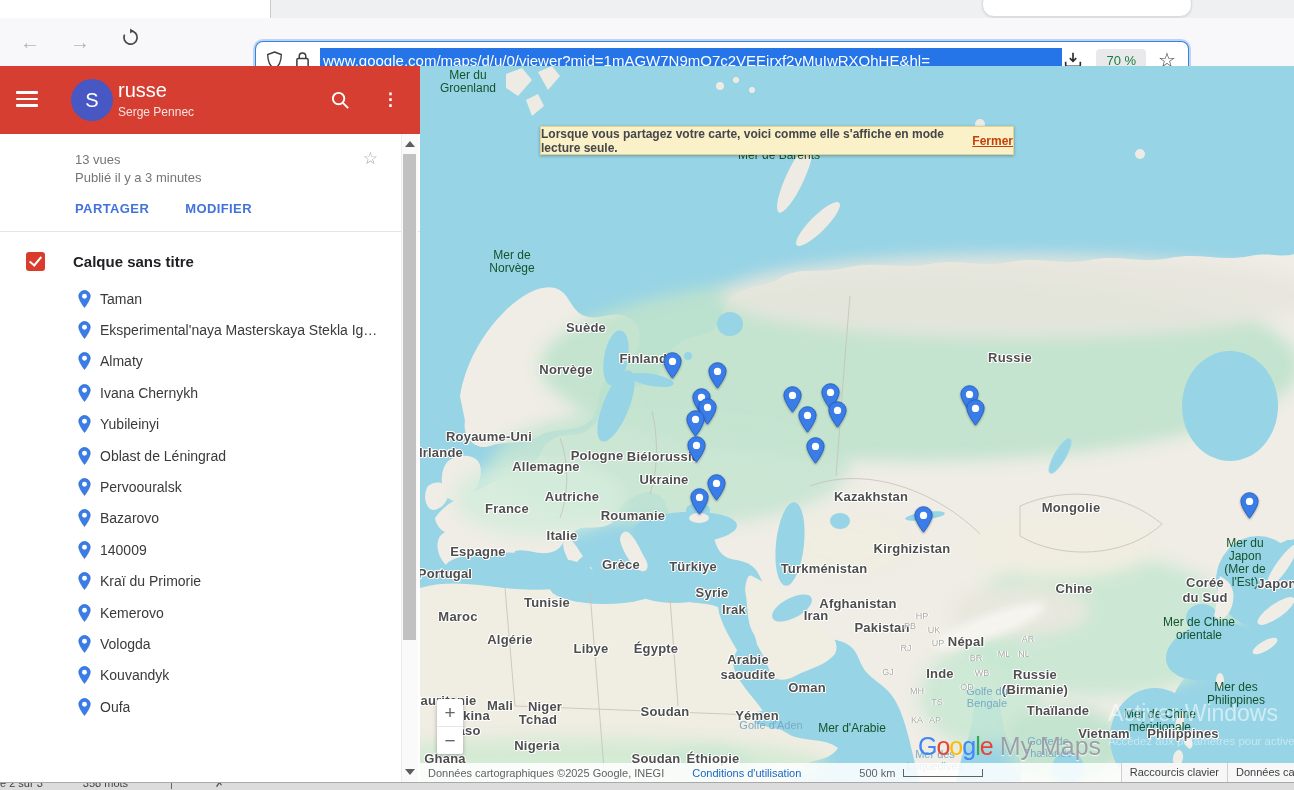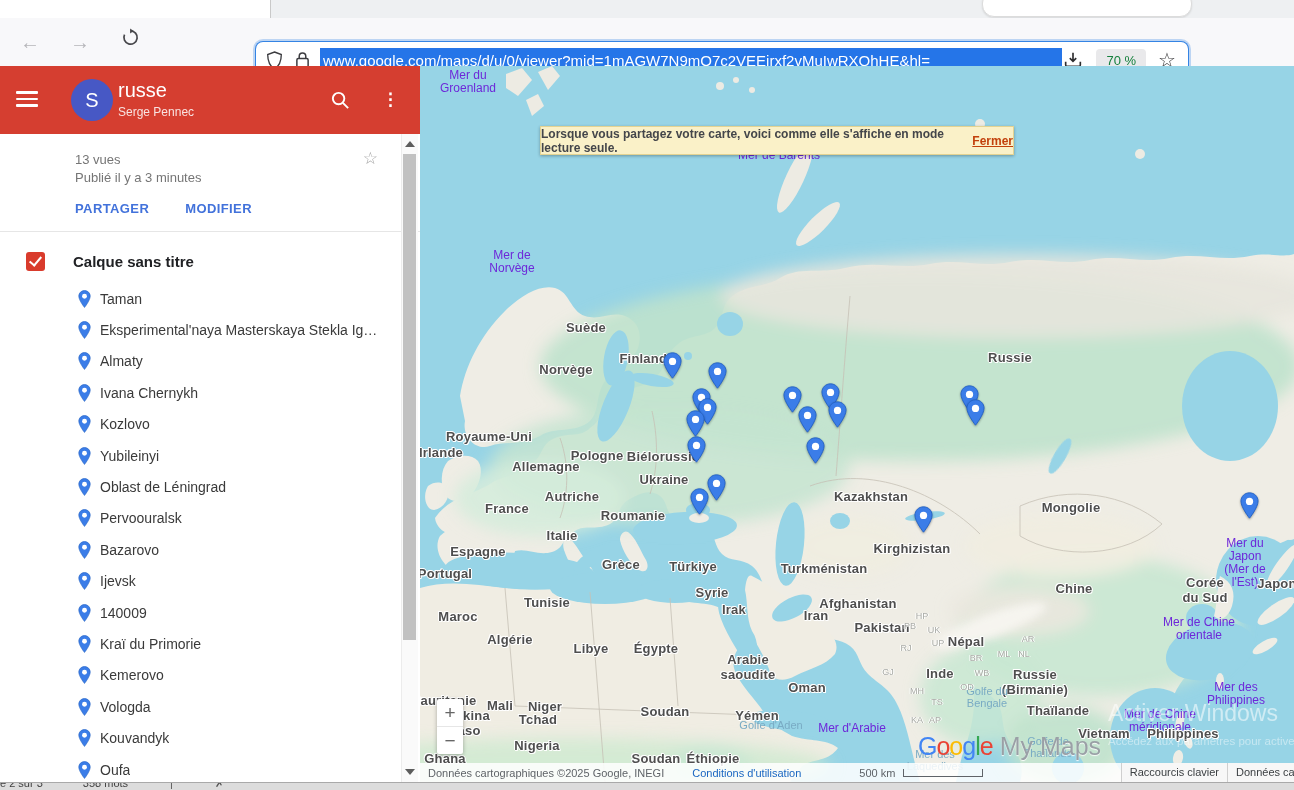--- a/index.html
+++ b/index.html
@@ -52,21 +52,21 @@
   .sb-arrow.up{top:7px;border-bottom:6px solid #5d5d5d}
   .sb-arrow.down{bottom:7px;border-top:6px solid #5d5d5d}
   .sb-thumb{position:absolute;left:1px;top:20px;width:13px;height:486px;background:#c1c1c1}
   
   .map{position:absolute;left:420px;top:66px;width:874px;height:716px;background:var(--water,#97d4e6);overflow:hidden}
   .map svg.terrain{position:absolute;left:0;top:0}
   .layer-abs{position:absolute;left:0;top:0;width:874px;height:716px}
   .mlabel{position:absolute;transform:translate(-50%,-50%);white-space:pre-line;text-align:center;pointer-events:none}
   .mlabel.country{font-size:13px;font-weight:bold;color:#4e4e4e;letter-spacing:.2px;
         text-shadow:1px 0 0 #fff,-1px 0 0 #fff,0 1px 0 #fff,0 -1px 0 #fff,1px 1px 0 #fff,-1px -1px 0 #fff}
-  .mlabel.water{font-size:12px;color:#6d28d9;line-height:13px}
+  .mlabel.water{font-size:12px;color:#14532d;line-height:13px}
   .mlabel.water-sm{font-size:11px;color:#79abc4;line-height:12px}
   .mlabel.code{font-size:9px;color:#a9aba6;text-shadow:1px 0 0 #fff,-1px 0 0 #fff}
   .pin{position:absolute;width:19px;height:27px;filter:drop-shadow(0 1px 1px rgba(0,0,0,.35));cursor:pointer}
   .banner{position:absolute;left:120px;top:60px;width:472px;height:27px;background:var(--banner-yellow,#faf1c8);
           border:1px solid #e3d392;box-shadow:0 1px 3px rgba(0,0,0,.3);display:flex;align-items:center;
           justify-content:center;font-size:12px;font-weight:bold;color:#44464a}
   .banner a{color:#c2410c;margin-left:5px;text-decoration:underline;cursor:pointer}
   .zoomctl{position:absolute;left:17px;top:633px;width:26px;background:#fff;border-radius:2px;
            box-shadow:0 1px 4px rgba(0,0,0,.3);overflow:hidden}
   .zbtn{width:26px;height:27px;text-align:center;line-height:27px;font-size:19px;color:#666;cursor:pointer}
@@ -190,27 +190,20 @@
     <path d="M12 1C5.8 1 1.2 5.7 1.2 11.5c0 8 10.8 21.5 10.8 21.5s10.8-13.5 10.8-21.5C22.8 5.7 18.2 1 12 1z" fill="#3b7de8" stroke="#2563c4" stroke-width="1.2"></path>
     <circle cx="12" cy="11.8" r="4.6" fill="#ffffff"></circle>
   </svg>
             <span>Ivana Chernykh</span>
           </div>
           <div class="place">
             <svg width="13" height="18" viewBox="0 0 24 34">
     <path d="M12 1C5.8 1 1.2 5.7 1.2 11.5c0 8 10.8 21.5 10.8 21.5s10.8-13.5 10.8-21.5C22.8 5.7 18.2 1 12 1z" fill="#3b7de8" stroke="#2563c4" stroke-width="1.2"></path>
     <circle cx="12" cy="11.8" r="4.6" fill="#ffffff"></circle>
   </svg>
-            <span>Kozlovo</span>
-          </div>
-          <div class="place">
-            <svg width="13" height="18" viewBox="0 0 24 34">
-    <path d="M12 1C5.8 1 1.2 5.7 1.2 11.5c0 8 10.8 21.5 10.8 21.5s10.8-13.5 10.8-21.5C22.8 5.7 18.2 1 12 1z" fill="#3b7de8" stroke="#2563c4" stroke-width="1.2"></path>
-    <circle cx="12" cy="11.8" r="4.6" fill="#ffffff"></circle>
-  </svg>
             <span>Yubileinyi</span>
           </div>
           <div class="place">
             <svg width="13" height="18" viewBox="0 0 24 34">
     <path d="M12 1C5.8 1 1.2 5.7 1.2 11.5c0 8 10.8 21.5 10.8 21.5s10.8-13.5 10.8-21.5C22.8 5.7 18.2 1 12 1z" fill="#3b7de8" stroke="#2563c4" stroke-width="1.2"></path>
     <circle cx="12" cy="11.8" r="4.6" fill="#ffffff"></circle>
   </svg>
             <span>Oblast de Léningrad</span>
           </div>
           <div class="place">
@@ -219,27 +212,20 @@
     <circle cx="12" cy="11.8" r="4.6" fill="#ffffff"></circle>
   </svg>
             <span>Pervoouralsk</span>
           </div>
           <div class="place">
             <svg width="13" height="18" viewBox="0 0 24 34">
     <path d="M12 1C5.8 1 1.2 5.7 1.2 11.5c0 8 10.8 21.5 10.8 21.5s10.8-13.5 10.8-21.5C22.8 5.7 18.2 1 12 1z" fill="#3b7de8" stroke="#2563c4" stroke-width="1.2"></path>
     <circle cx="12" cy="11.8" r="4.6" fill="#ffffff"></circle>
   </svg>
             <span>Bazarovo</span>
-          </div>
-          <div class="place">
-            <svg width="13" height="18" viewBox="0 0 24 34">
-    <path d="M12 1C5.8 1 1.2 5.7 1.2 11.5c0 8 10.8 21.5 10.8 21.5s10.8-13.5 10.8-21.5C22.8 5.7 18.2 1 12 1z" fill="#3b7de8" stroke="#2563c4" stroke-width="1.2"></path>
-    <circle cx="12" cy="11.8" r="4.6" fill="#ffffff"></circle>
-  </svg>
-            <span>Ijevsk</span>
           </div>
           <div class="place">
             <svg width="13" height="18" viewBox="0 0 24 34">
     <path d="M12 1C5.8 1 1.2 5.7 1.2 11.5c0 8 10.8 21.5 10.8 21.5s10.8-13.5 10.8-21.5C22.8 5.7 18.2 1 12 1z" fill="#3b7de8" stroke="#2563c4" stroke-width="1.2"></path>
     <circle cx="12" cy="11.8" r="4.6" fill="#ffffff"></circle>
   </svg>
             <span>140009</span>
           </div>
           <div class="place">
             <svg width="13" height="18" viewBox="0 0 24 34">

